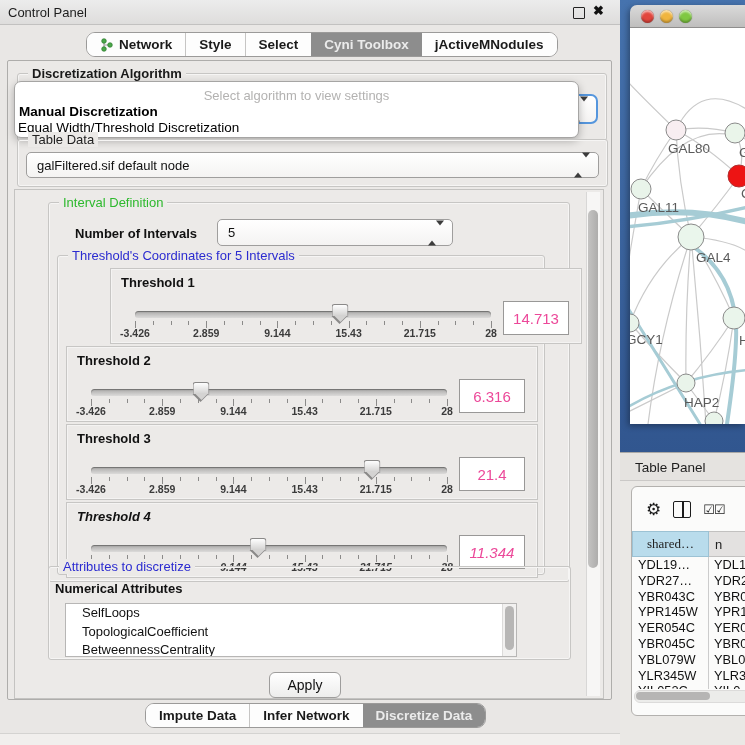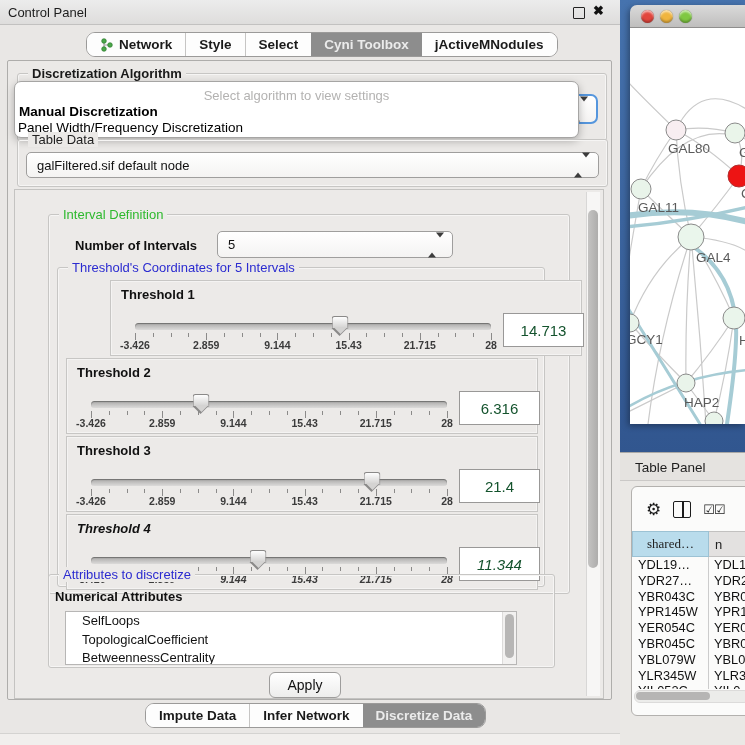--- a/index.html
+++ b/index.html
@@ -75,22 +75,22 @@
   .tick{position:absolute;width:1px;background:#8b8a89;}
   .axlab{position:absolute;top:22px;transform:translateX(-50%);font-size:10.5px;
     font-weight:bold;color:#3b3b3b;white-space:nowrap;}
   .handle{position:absolute;top:-1px;width:15px;height:12px;transform:translateX(-50%);
     background:linear-gradient(#fefefe,#cfcecd);border:1px solid #8a8988;
     border-radius:3px 3px 0 0;border-bottom:none;}
   .handle:before{content:"";position:absolute;left:-1px;top:11px;width:0;height:0;
     border-left:8.5px solid transparent;border-right:8.5px solid transparent;border-top:8px solid #8a8988;}
   .handle:after{content:"";position:absolute;left:0.5px;top:10px;width:0;height:0;
     border-left:7px solid transparent;border-right:7px solid transparent;border-top:7px solid #d4d3d2;}
-  .valbox{position:absolute;left:392px;top:32px;width:81px;height:34px;background:#fff;
-    border:1px solid #999897;font-size:15px;color:#14532d;display:flex;align-items:center;
+  .valbox{position:absolute;left:392px;top:32px;width:66px;height:34px;background:#fff;
+    border:1px solid #999897;font-size:15px;color:#ec4899;display:flex;align-items:center;
     justify-content:center;box-sizing:border-box;}
 
   .attr-list{position:absolute;left:16px;top:36px;width:452px;height:54px;background:#fff;
     border:1px solid #b7b6b5;overflow:hidden;box-sizing:border-box;}
   .attr-item{font-size:13px;color:#111;padding:2px 0 2px 16px;line-height:14.5px;}
   .attr-scroll{position:absolute;right:0;top:0;width:13px;height:100%;background:#f2f1f0;
     border-left:1px solid #dcdbda;}
   .attr-scroll .thumb{position:absolute;left:1.5px;top:2px;width:9px;height:44px;
     background:#b7b6b5;border-radius:5px;}
 
@@ -178,37 +178,37 @@
     <div class="abs grp" style="left:9px;top:12px;width:588px;height:66px;">
       <div class="legend dark">Discretization Algorithm</div>
       <div class="abs combo focus" style="left:8px;top:20px;width:572px;height:30px;">
         <span class="stepper"><span class="up"></span><span class="dn"></span></span>
       </div>
     </div>
 
     <div class="abs popup">
       <div class="popup-hint">Select algorithm to view settings</div>
       <div class="popup-opt1">Manual Discretization</div>
-      <div class="popup-opt2">Panel Width/Frequency Discretization</div>
+      <div class="popup-opt2">Equal Width/Threshold Discretization</div>
     </div>
 
     <div class="abs grp" style="left:9px;top:78px;width:589px;height:46px;">
       <div class="legend dark" style="font-weight:normal;color:#222;">Table Data</div>
       <div class="abs combo" style="left:8px;top:12px;width:573px;height:26px;">
         <span>galFiltered.sif default node</span>
         <span class="stepper"><span class="up"></span><span class="dn"></span></span>
       </div>
     </div>
 
     <div class="abs inner-panel">
       <div class="vscroll">
         <div class="thumb"></div>
       </div>
 
-      <div class="abs grp" style="left:33px;top:24px;width:520px;height:378px;">
+      <div class="abs grp" style="left:33px;top:12px;width:520px;height:378px;">
         <div class="legend green">Interval Definition</div>
 
         <div class="abs" style="left:26px;top:23px;font-size:13px;font-weight:bold;color:#111;">Number of Intervals</div>
         <div class="abs combo" style="left:168px;top:16px;width:236px;height:27px;">
           <span>5</span>
           <span class="stepper"><span class="up"></span><span class="dn"></span></span>
         </div>
 
         <div class="abs grp" style="left:8px;top:52px;width:486px;height:318px;">
           <div class="legend blue">Threshold's Coordinates for 5 Intervals</div>
@@ -349,21 +349,21 @@
                 <div class="tick" style="left: 338.2px; top: 16px; height: 4px;"></div>
                 <div class="tick" style="left: 356px; top: 16px; height: 7px;"></div>
                 <div class="axlab" style="left: 356px;">28</div>
                 <div class="handle" style="left: 167.318px;"></div>
               </div>
             <div class="valbox">11.344</div>
           </div>
         </div>
       </div>
 
-      <div class="abs grp" style="left:33px;top:384px;width:505px;height:92px;">
+      <div class="abs grp" style="left:33px;top:376px;width:505px;height:92px;padding-left:16px;">
         <div class="legend blue">Attributes to discretize</div>
         <div class="abs" style="left:6px;top:14px;font-size:13px;font-weight:bold;color:#111;">Numerical Attributes</div>
         <div class="attr-list" id="attrList">
           <div class="attr-scroll">
               <div class="thumb"></div>
             </div>
         <div class="attr-item">SelfLoops</div>
             <div class="attr-item">TopologicalCoefficient</div>
             <div class="attr-item">BetweennessCentrality</div>
           </div>

